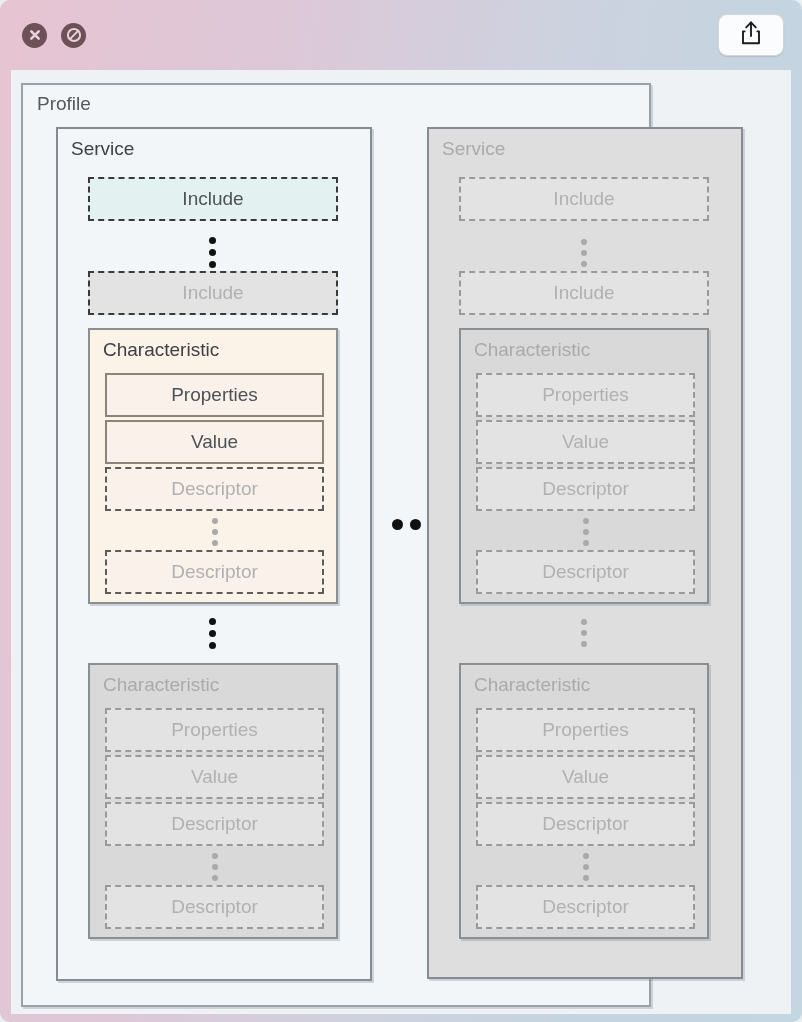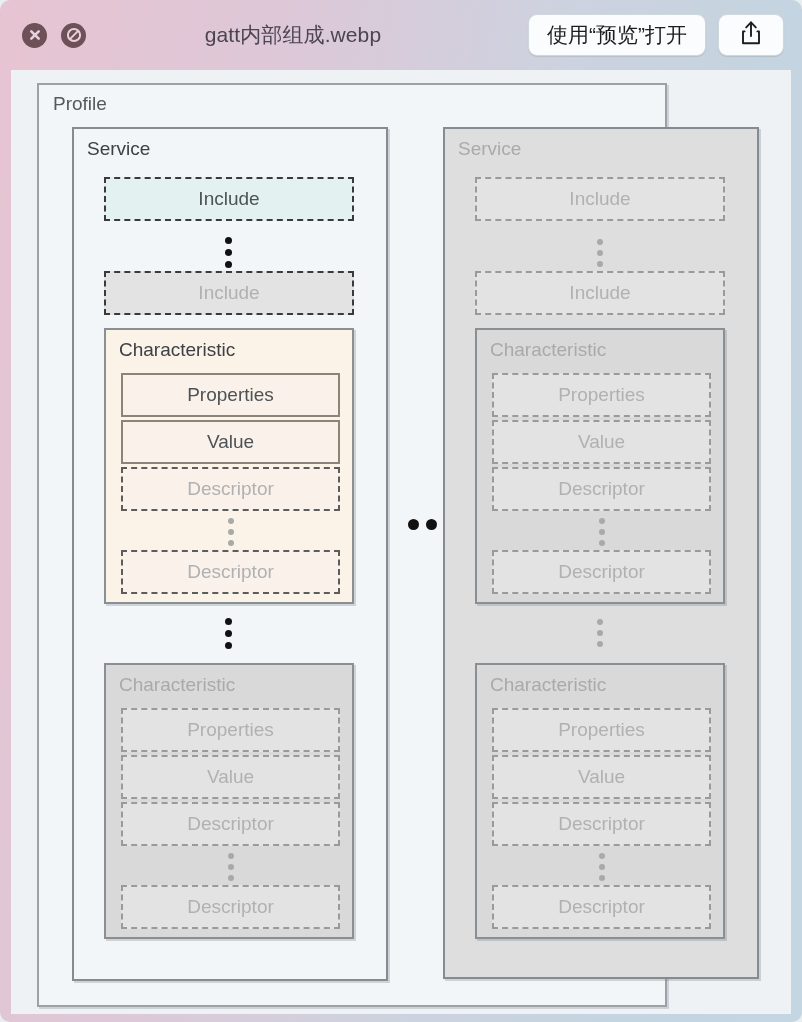--- a/index.html
+++ b/index.html
@@ -86,21 +86,20 @@
   }
 
   
   .profile-box {
     position: absolute;
     left: 10px; top: 13px;
     width: 630px; height: 924px;
     background: #f2f6f8;
     border: 2px solid #9aa2a8;
     box-shadow: 2px 2px 0 rgba(120,130,138,0.28);
-    margin-left: 16px;
   }
   .profile-label {
     position: absolute; left: 14px; top: 8px;
     font-size: 19px; color: #55595c;
   }
 
   .service {
     position: absolute;
     border: 2px solid #858b90;
     box-shadow: 2px 2px 0 rgba(120,130,138,0.30);
@@ -178,26 +177,22 @@
       <div class="tl-btn">
         <span>
           <svg width="16" height="16" viewBox="0 0 16 16">
             <circle cx="8" cy="8" r="6.1" fill="none" stroke="#e8d2da" stroke-width="2"></circle>
             <path d="M3.9 12.1 L12.1 3.9" stroke="#e8d2da" stroke-width="2"></path>
           </svg>
         </span>
       </div>
     </div>
 
-    <div class="title">
-      <span class="title-inner">gatt内部组成.webp</span>
-    </div>
 
     <div class="tb-right">
-      <div class="tb-button">使用“预览”打开</div>
       <div class="tb-icon-button">
         <span>
           <svg width="22" height="26" viewBox="0 0 22 26">
             <path d="M11 2.5 L11 16" stroke="#1d1d1f" stroke-width="1.9" stroke-linecap="round"></path>
             <path d="M6.2 7.4 L11 2.4 L15.8 7.4" fill="none" stroke="#1d1d1f" stroke-width="1.9" stroke-linecap="round" stroke-linejoin="round"></path>
             <path d="M4.6 11.4 L3 11.4 L3 23.2 L19 23.2 L19 11.4 L17.4 11.4" fill="none" stroke="#1d1d1f" stroke-width="1.9" stroke-linecap="round" stroke-linejoin="round"></path>
           </svg>
         </span>
       </div>
     </div>

